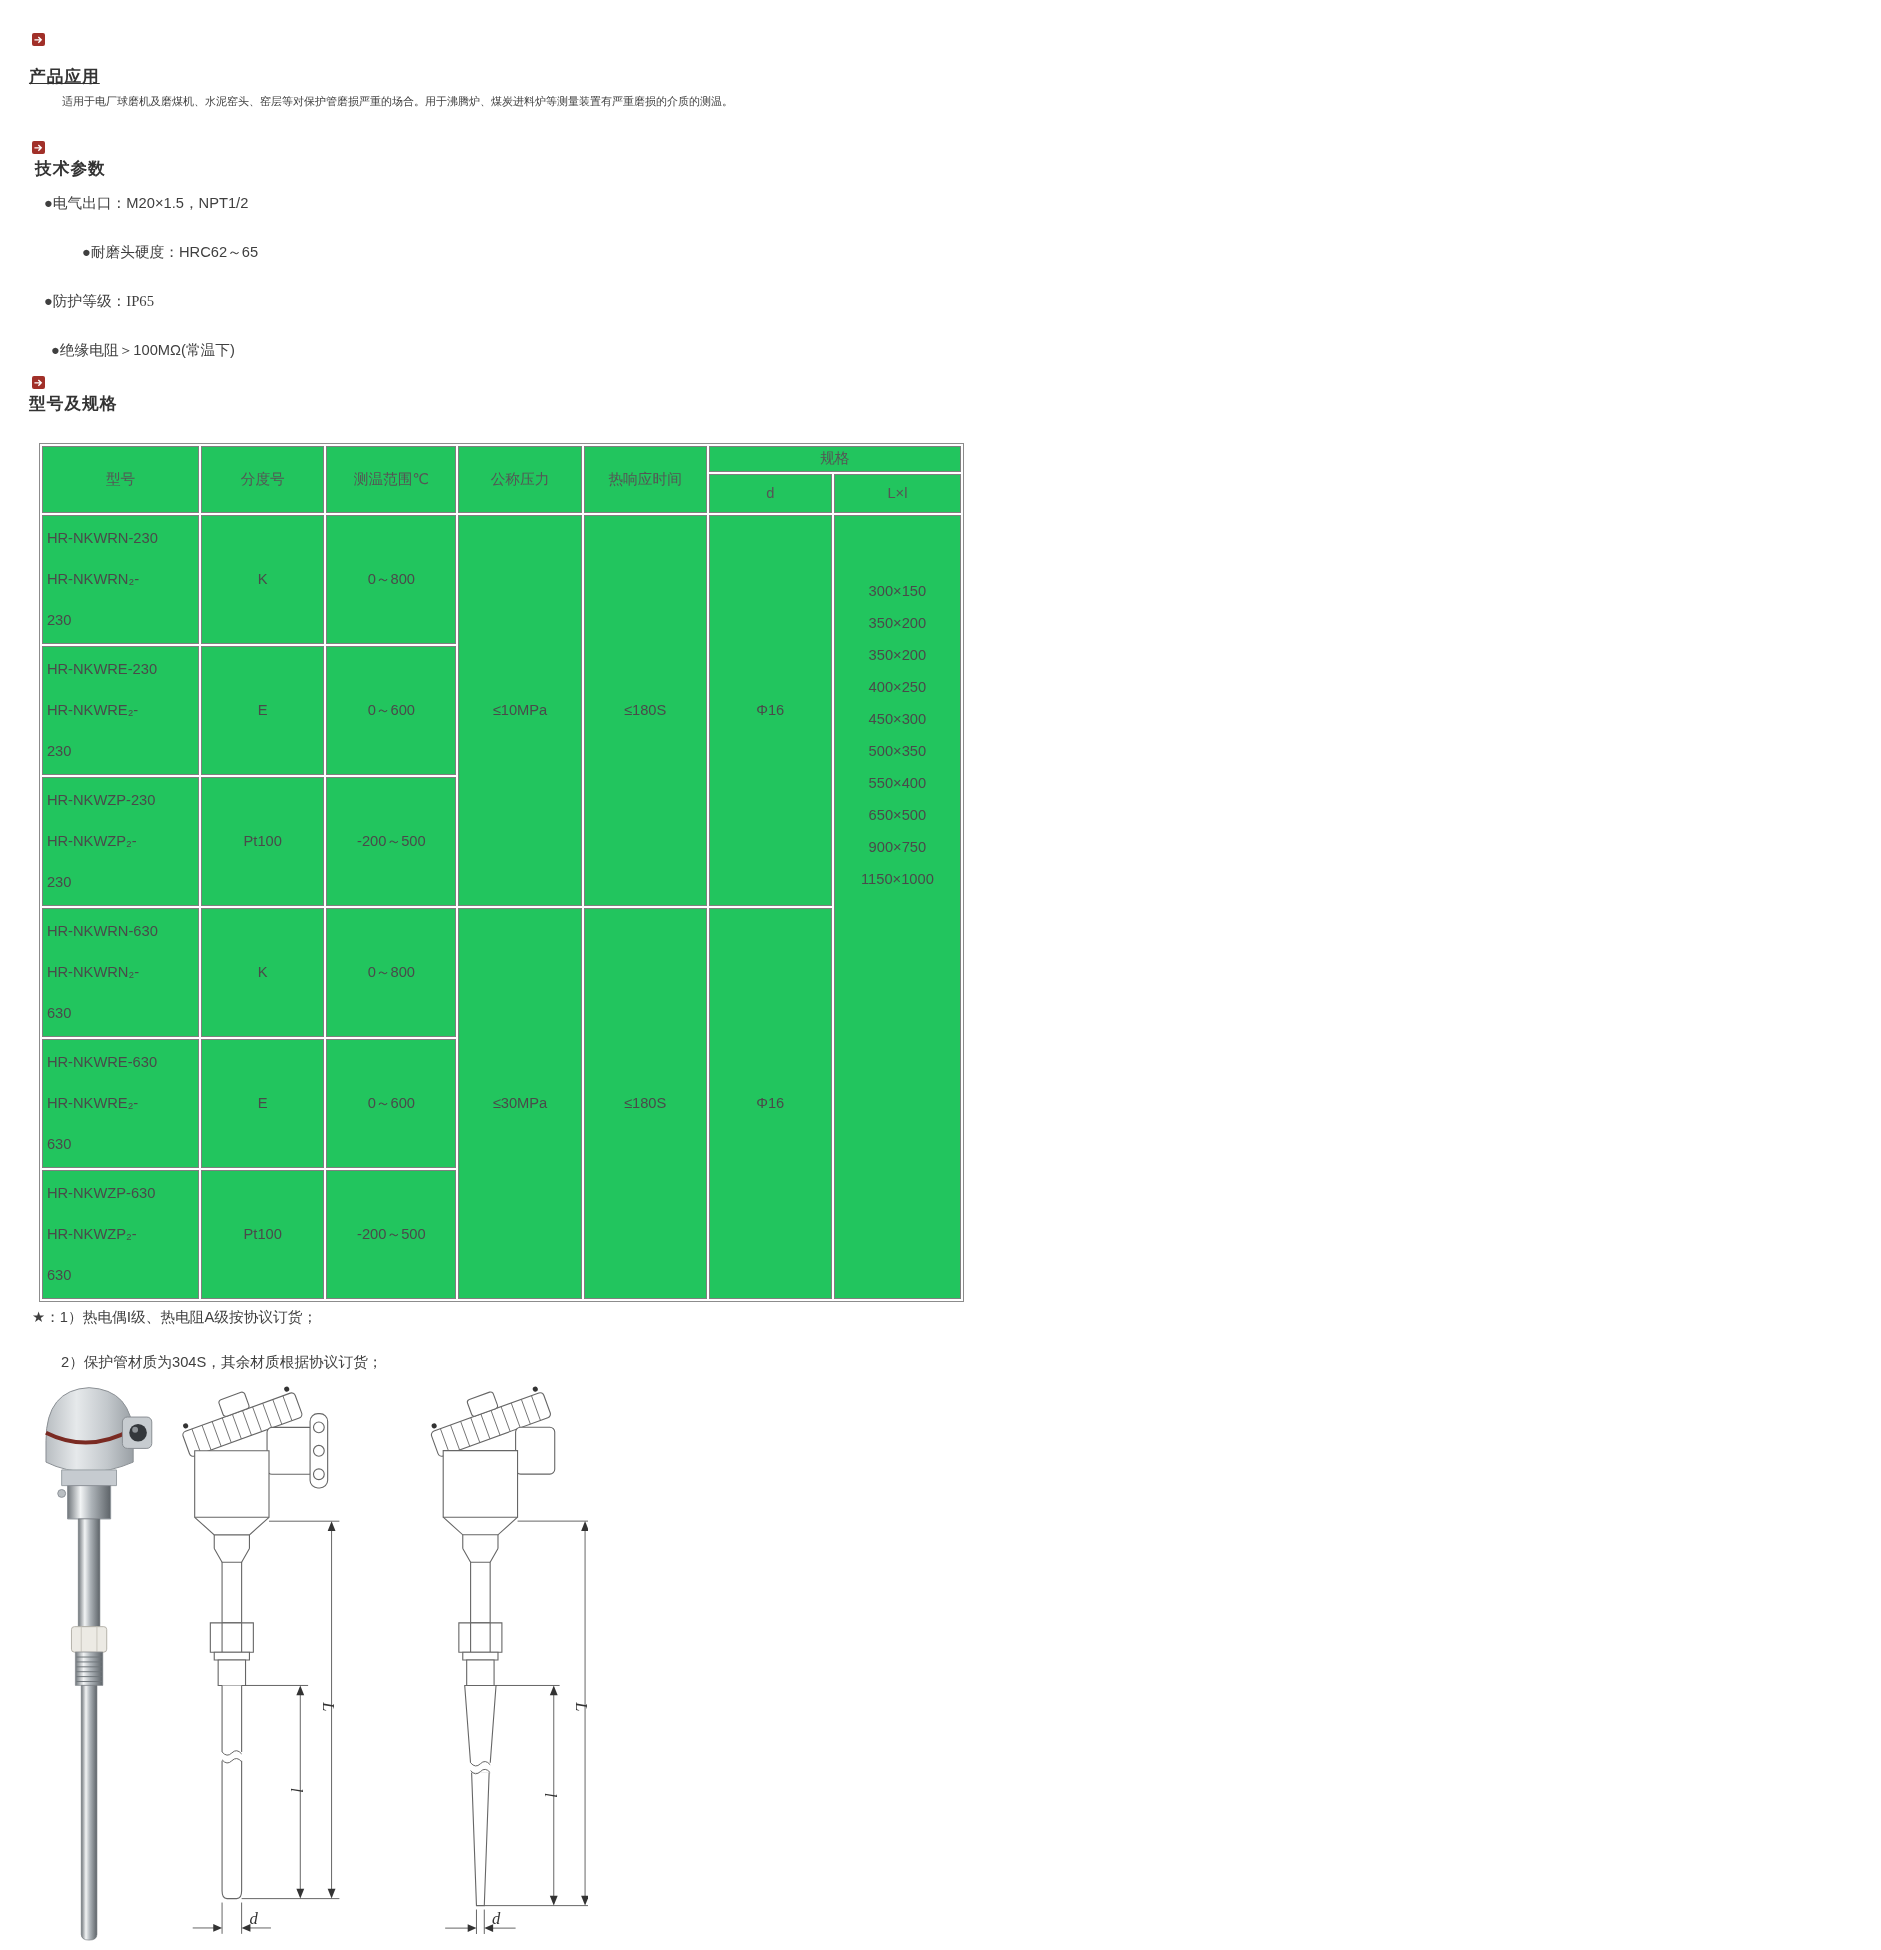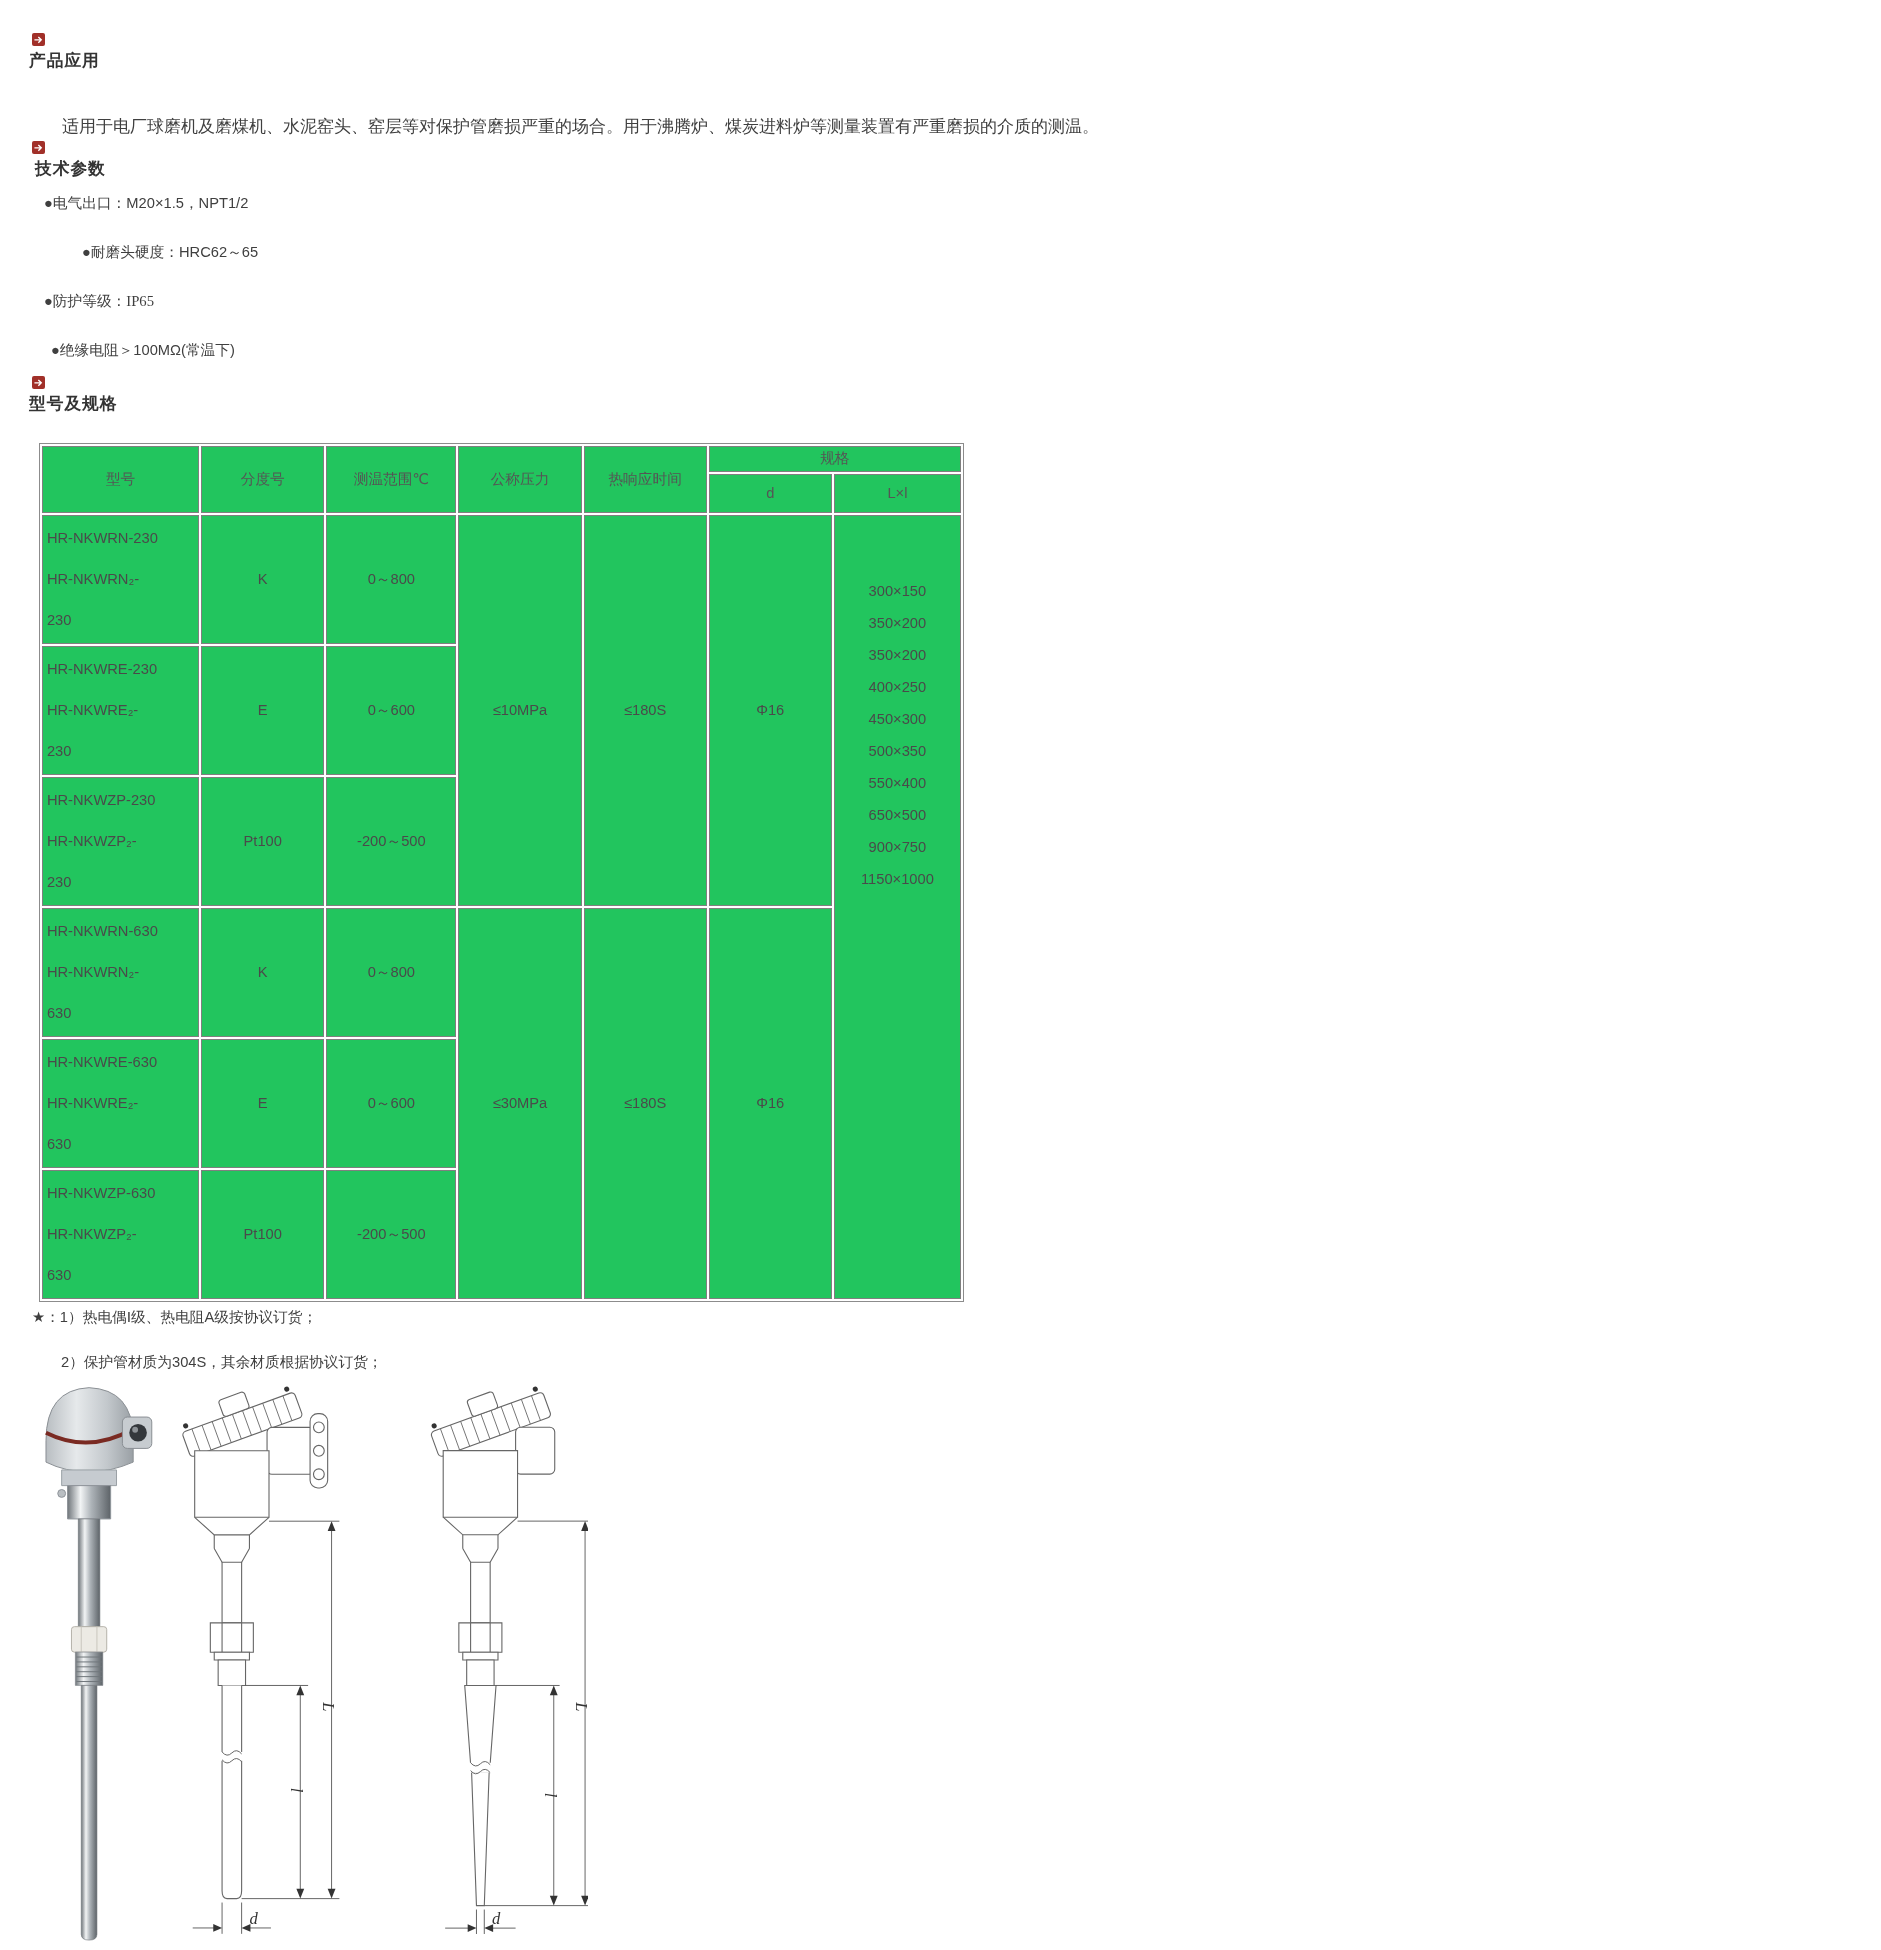--- a/index.html
+++ b/index.html
@@ -2,21 +2,21 @@
 <html><head>
 <meta charset="utf-8">
 <style>
   html,body{margin:0;padding:0;background:#ffffff;}
   #page{position:relative;width:1882px;height:1950px;background:#fff;overflow:hidden;
         font-family:"Liberation Sans","DejaVu Sans",sans-serif;color:#3f3f3f;}
   .abs{position:absolute;}
   .jump-icon{position:absolute;width:12.7px;height:12.7px;background:#a13029;border-radius:2px;}
   .jump-icon svg{display:block;}
   h2.sec{margin:0;font-size:16.7px;font-weight:bold;color:#333;letter-spacing:1px;}
-  .para{font-size:17px;color:#3f3f3f;white-space:nowrap;margin-top:21px;}
+  .para{font-size:11px;color:#3f3f3f;white-space:nowrap;}
   .bullet{font-size:14.7px;color:#3f3f3f;white-space:nowrap;}
   .note{font-size:14.7px;color:#3f3f3f;white-space:nowrap;}
 
   table.spec{border-collapse:separate;border-spacing:2px;background:#fff;
              border:1px solid #8c8c8c;table-layout:fixed;}
   table.spec th,table.spec td{border:1px solid #7f7f7f;background:#22c55e;
              font-size:14.7px;color:#4a4a4a;font-weight:normal;overflow:hidden;}
   table.spec th{text-align:center;vertical-align:middle;color:#555;}
   td.c{text-align:center;vertical-align:middle;}
   td.model{text-align:left;vertical-align:middle;padding:0 2px 0 3.9px;line-height:41px;color:#444;}
@@ -29,21 +29,21 @@
 </head>
 <body>
 
 <div id="page">
 
   <span class="jump-icon" style="left:32px;top:33px;">
     <svg width="12.7" height="12.7" viewBox="0 0 13 13">
         <path d="M2.5 7 H8.5 M6.5 4 l3 3 -3 3" stroke="#fff" stroke-width="1.4" fill="none"></path>
       </svg>
   </span>
-  <h2 class="sec abs" style="left:29px;top:49px;">产品应用</h2>
+  <h2 class="sec abs" style="left:29px;top:65px;text-decoration:underline;">产品应用</h2>
 
   <div class="para abs" style="left:62px;top:94px;">适用于电厂球磨机及磨煤机、水泥窑头、窑层等对保护管磨损严重的场合。用于沸腾炉、煤炭进料炉等测量装置有严重磨损的介质的测温。</div>
 
   <span class="jump-icon" style="left:32px;top:141px;">
     <svg width="12.7" height="12.7" viewBox="0 0 13 13">
         <path d="M2.5 7 H8.5 M6.5 4 l3 3 -3 3" stroke="#fff" stroke-width="1.4" fill="none"></path>
       </svg>
   </span>
   <h2 class="sec abs" style="left:35px;top:157px;">技术参数</h2>
 

